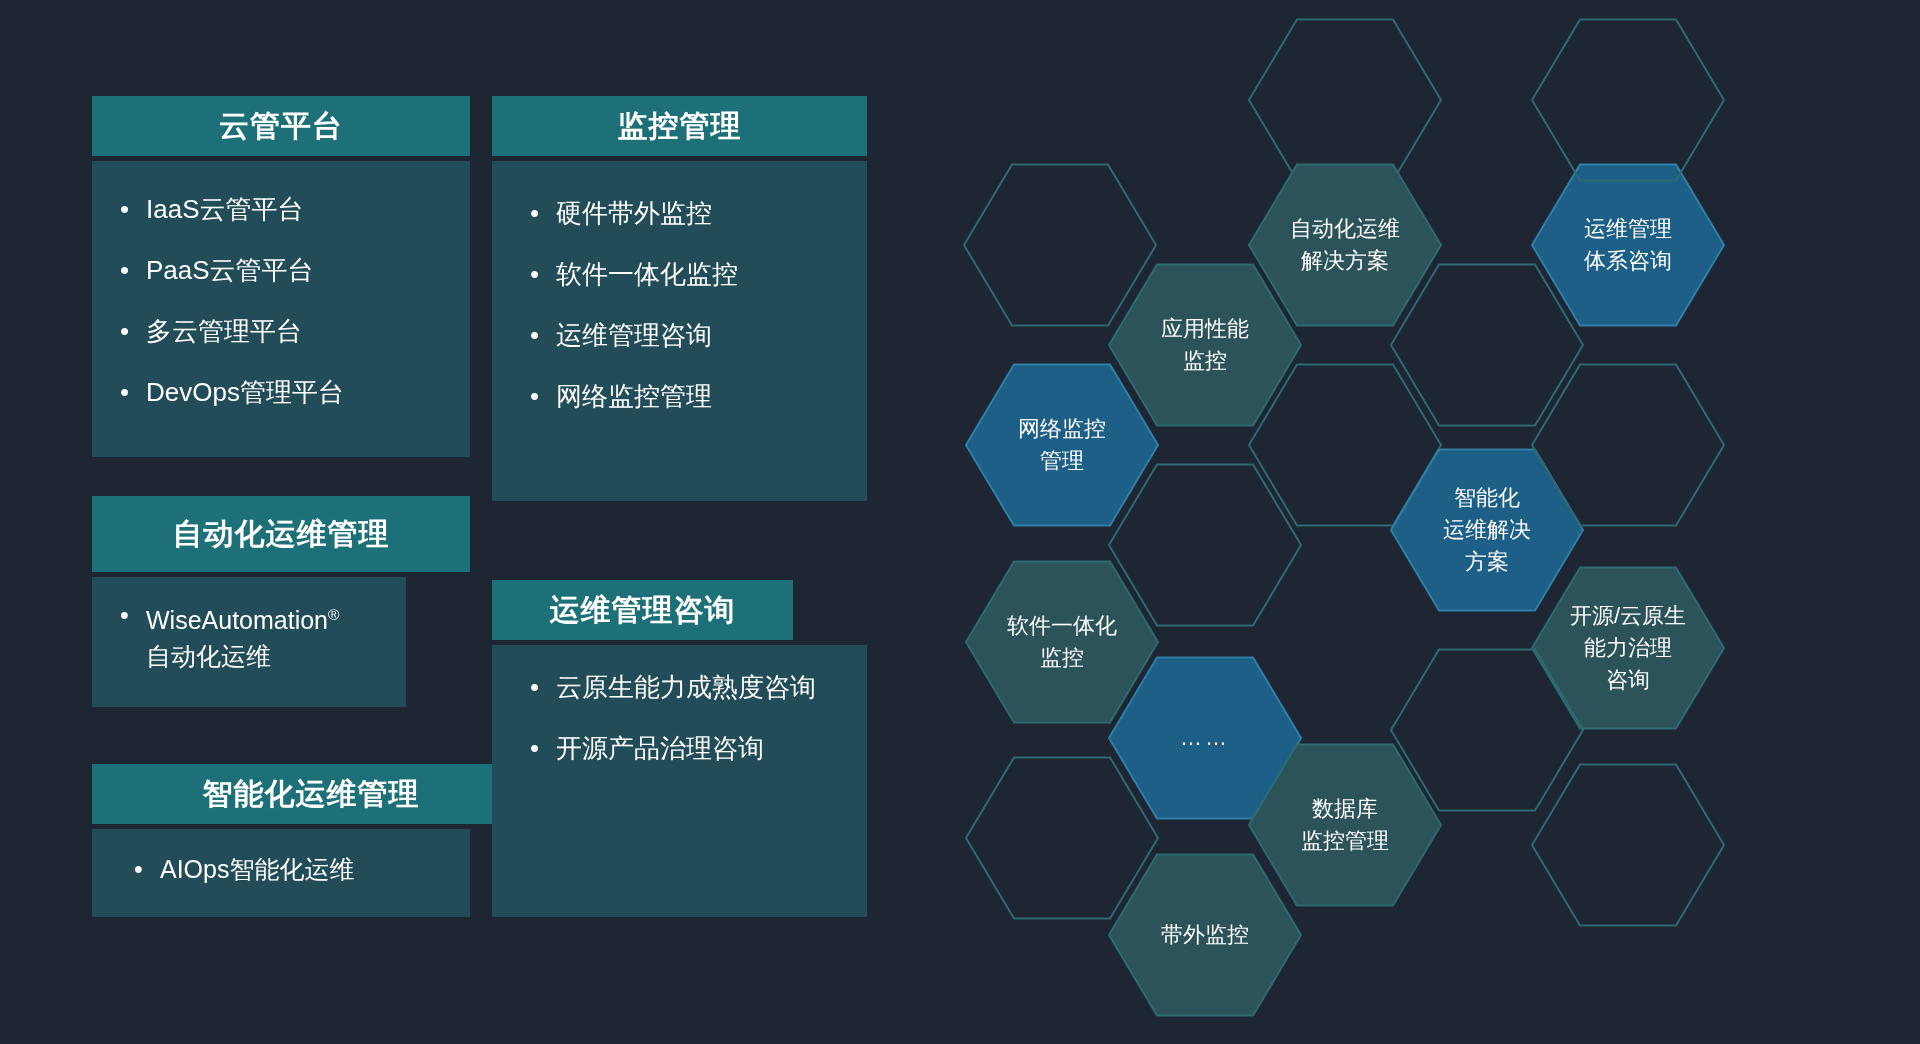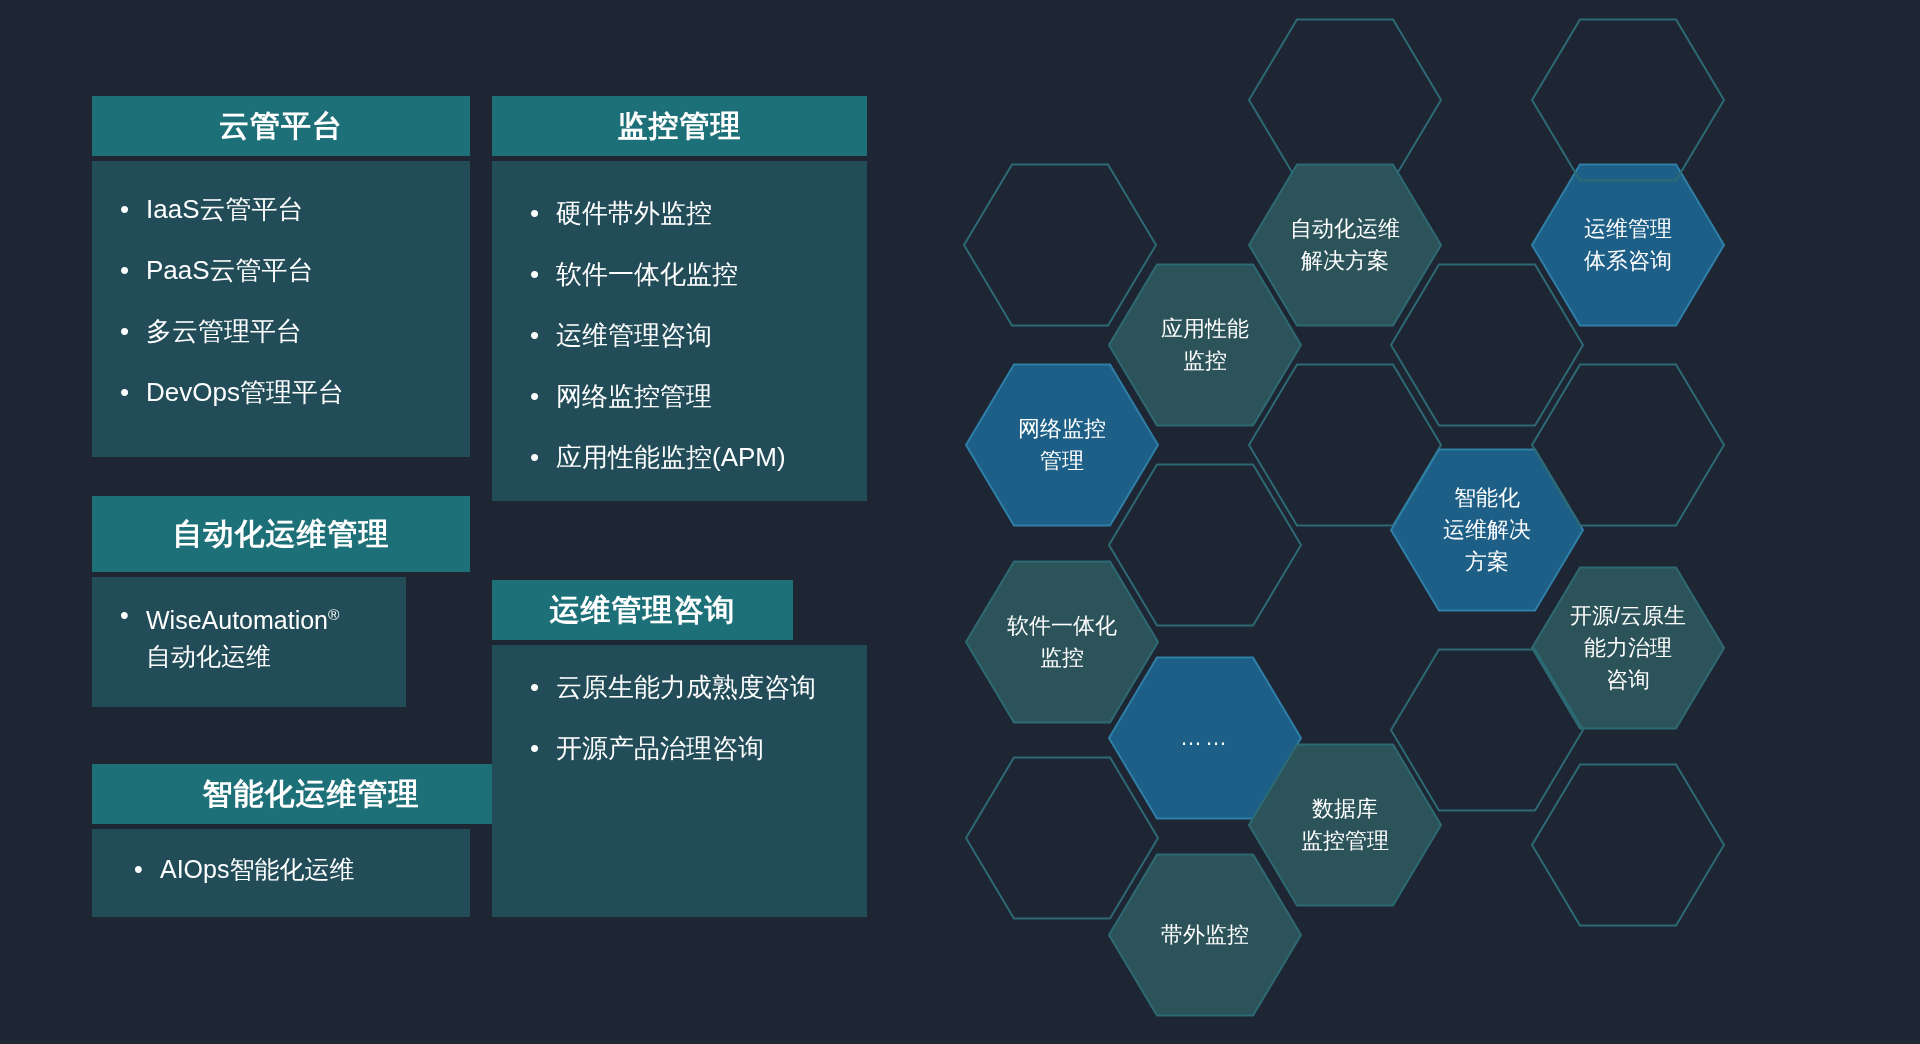--- a/index.html
+++ b/index.html
@@ -123,21 +123,20 @@
     </div>
 
     <div class="card" id="card-monitor" style="left:492px;top:96px;">
       <div class="card-header">监控管理</div>
       <div class="card-body">
         <ul>
           <li>硬件带外监控</li>
           <li>软件一体化监控</li>
           <li>运维管理咨询</li>
           <li>网络监控管理</li>
-          <li>应用性能监控(APM)</li>
         </ul>
       </div>
     </div>
 
     <div class="card" id="card-consult" style="left:492px;top:580px;">
       <div class="card-header">运维管理咨询</div>
       <div class="card-body">
         <ul>
           <li>云原生能力成熟度咨询</li>
           <li>开源产品治理咨询</li>

